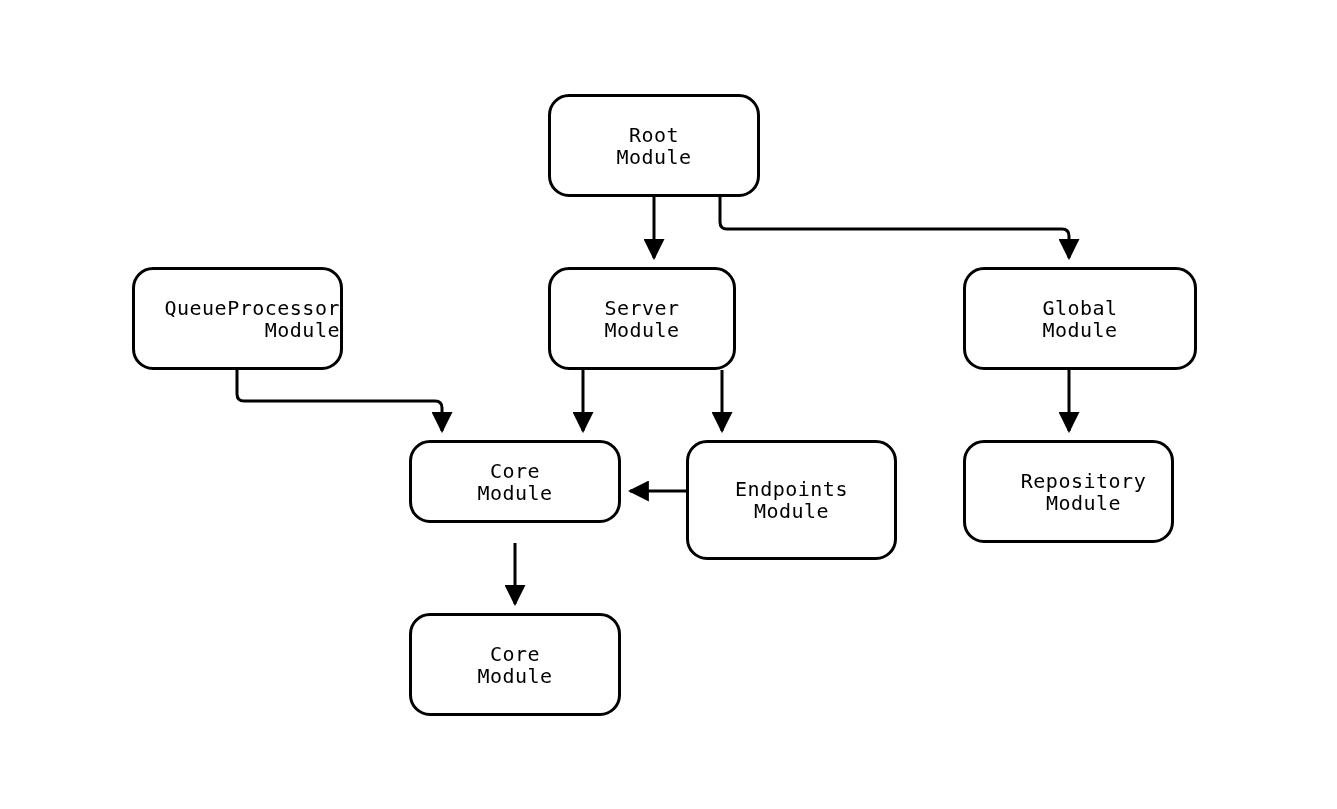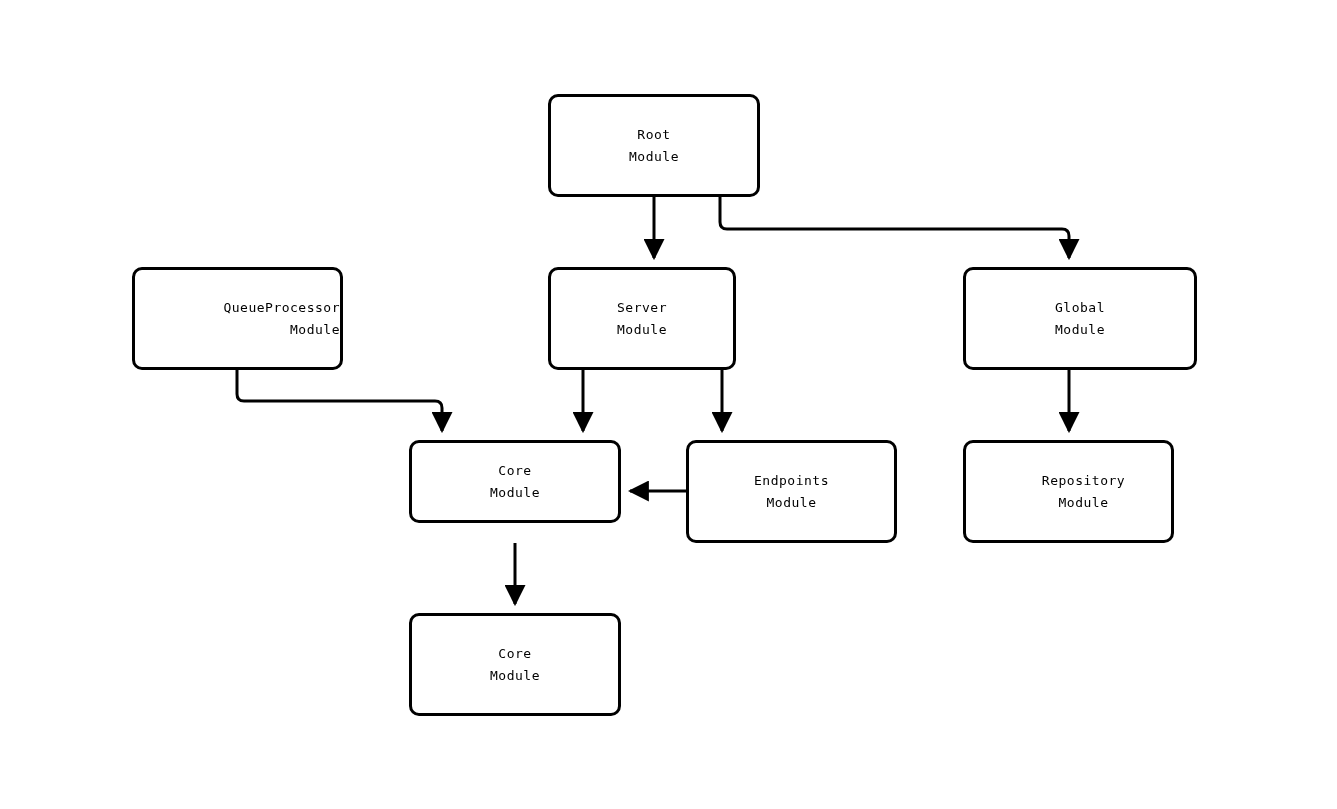--- a/index.html
+++ b/index.html
@@ -22,29 +22,29 @@
     position: absolute;
     left: 0;
     top: 0;
     width: 1337px;
     height: 809px;
   }
   .node {
     position: absolute;
     box-sizing: border-box;
     border: 3px solid #000000;
-    border-radius: 10px;
+    border-radius: 21px;
     background: #ffffff;
     display: flex;
     flex-direction: column;
     align-items: center;
     justify-content: center;
     color: #000000;
     font-family: "DejaVu Sans Mono", monospace;
-    font-size: 13px;
+    font-size: 20px;
     line-height: 22px;
     letter-spacing: 0.5px;
     text-align: center;
     white-space: pre;
   }
   .node .line1 { display: block; }
   .node .line2 { display: block; }
 </style>
 </head>
 <body>
@@ -93,21 +93,21 @@
   <div class="node" style="left:963px; top:267px; width:234px; height:103px;">
     <span class="line1">Global</span>
     <span class="line2">Module</span>
   </div>
 
   <div class="node" style="left:409px; top:440px; width:212px; height:83px;">
     <span class="line1">Core</span>
     <span class="line2">Module</span>
   </div>
 
-  <div class="node" style="left:686px; top:440px; width:211px; height:103px;justify-content:center;">
+  <div class="node" style="left:686px; top:440px; width:211px; height:120px;justify-content:center;">
     <span class="line1">Endpoints</span>
     <span class="line2">Module</span>
   </div>
 
   <div class="node" style="left:963px; top:440px; width:211px; height:103px;padding-left:30px;">
     <span class="line1">Repository</span>
     <span class="line2">Module</span>
   </div>
 
   <div class="node" style="left:409px; top:613px; width:212px; height:103px;">

